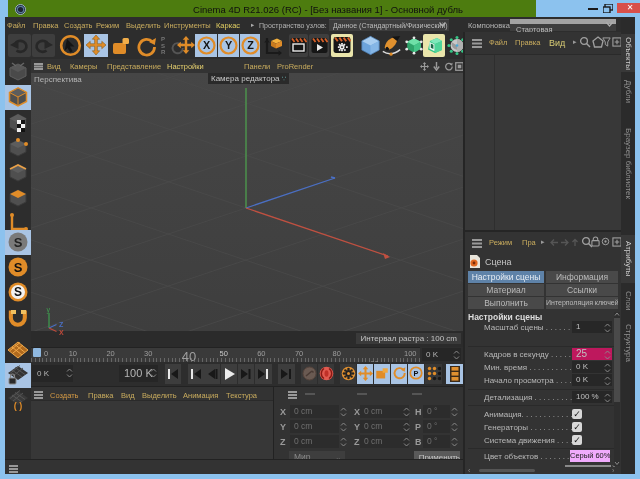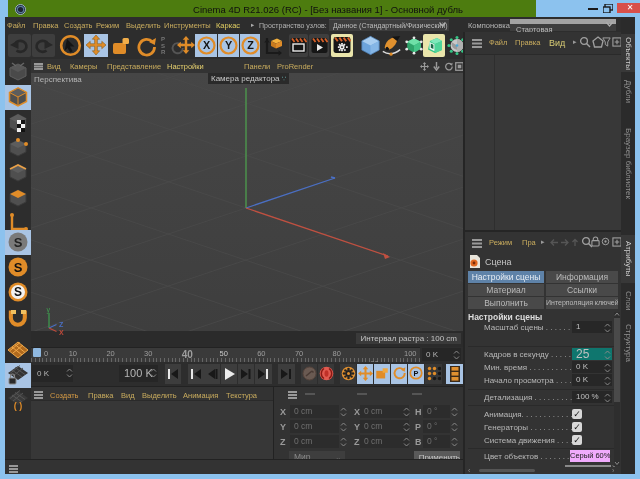--- a/index.html
+++ b/index.html
@@ -377,21 +377,21 @@
   </svg>
 </div>
 
 <div class="abs" id="ruler" style="left:31px;top:347px;width:389px;height:15px;background:#3a3a3a;border-top:1px solid #222;overflow:hidden;">
   <div class="abs" style="left:0;top:10px;width:389px;height:4px;background:repeating-linear-gradient(90deg,#666 0,#666 1px,transparent 1px,transparent 3.8px);"></div>
   <div class="abs" style="left:2px;top:0px;width:8px;height:9px;background:#8fb8e0;border-radius:1px;"></div>
   <div class="abs" style="left:13px;top:1px;color:#9e9e9e;font-size:7.5px;">0</div>
   <div class="abs" style="left:37.7px;top:1px;color:#9e9e9e;font-size:7.5px;">10</div>
   <div class="abs" style="left:75.4px;top:1px;color:#9e9e9e;font-size:7.5px;">20</div>
   <div class="abs" style="left:113.1px;top:1px;color:#9e9e9e;font-size:7.5px;">30</div>
-  <div class="abs" style="left:150.8px;top:1px;color:#9e9e9e;font-size:10px;font-weight:bold;">40</div>
+  <div class="abs" style="left:150.8px;top:1px;color:#9e9e9e;font-size:13px;">40</div>
   <div class="abs" style="left:188.5px;top:1px;color:#c8c8c8;font-size:7.5px;">50</div>
   <div class="abs" style="left:226.2px;top:1px;color:#9e9e9e;font-size:7.5px;">60</div>
   <div class="abs" style="left:263.9px;top:1px;color:#9e9e9e;font-size:7.5px;">70</div>
   <div class="abs" style="left:301.6px;top:1px;color:#9e9e9e;font-size:7.5px;">80</div>
   <div class="abs" style="left:339.3px;top:1px;color:#9e9e9e;font-size:7.5px;margin-top:10px;">90</div>
   <div class="abs" style="left:373px;top:1px;color:#9e9e9e;font-size:7.5px;">100</div>
 </div>
 <div class="abs" style="left:420px;top:347px;width:43px;height:15px;background:#2d2d2d;">
   <div class="abs" style="left:2px;top:1px;width:39px;height:13px;background:#262626;color:#b5b5b5;font-size:8px;line-height:13px;padding-left:4px;">0 K</div>
   <svg class="abs" style="left:33px;top:3px;" width="7" height="10" viewBox="0 0 7 10">
@@ -676,21 +676,21 @@
 
   <div class="abs" style="left:3px;top:280px;color:#dcdcdc;font-size:8.5px;font-weight:bold;">Настройки сцены</div>
   <div class="abs" style="left:19px;top:291px;color:#b8b8b8;font-size:8px;">Масштаб сцены  . . . . . . . .</div>
   <div class="abs" style="left:107px;top:289px;width:40px;height:12px;background:#272727;color:#c0c0c0;font-size:8px;line-height:12px;padding-left:4px;">1</div>
   <svg class="abs" style="left:139px;top:291px;" width="7" height="10" viewBox="0 0 7 10">
       <path d="M1,3.5 L3.5,1 6,3.5" fill="none" stroke="#8a8a8a" stroke-width="1"></path>
       <path d="M1,6.5 L3.5,9 6,6.5" fill="none" stroke="#8a8a8a" stroke-width="1"></path>
     </svg>
   <div class="abs" style="left:3px;top:314px;width:150px;height:1px;background:#2a2a2a;"></div>
   <div class="abs" style="left:19px;top:318px;color:#b8b8b8;font-size:8px;">Кадров в секунду  . . . . . . .</div>
-  <div class="abs" style="left:107px;top:316px;width:40px;height:12px;background:#0f766e;color:#c0c0c0;font-size:12px;line-height:12px;padding-left:4px;">25</div>
+  <div class="abs" style="left:107px;top:316px;width:40px;height:12px;background:#be185d;color:#c0c0c0;font-size:10px;line-height:12px;padding-left:4px;">25</div>
   <svg class="abs" style="left:139px;top:318px;" width="7" height="10" viewBox="0 0 7 10">
       <path d="M1,3.5 L3.5,1 6,3.5" fill="none" stroke="#8a8a8a" stroke-width="1"></path>
       <path d="M1,6.5 L3.5,9 6,6.5" fill="none" stroke="#8a8a8a" stroke-width="1"></path>
     </svg>
   <div class="abs" style="left:19px;top:331px;color:#b8b8b8;font-size:8px;">Мин. время  . . . . . . . . . . .</div>
   <div class="abs" style="left:107px;top:329px;width:40px;height:12px;background:#272727;color:#c0c0c0;font-size:8px;line-height:12px;padding-left:4px;">0 K</div>
   <svg class="abs" style="left:139px;top:331px;" width="7" height="10" viewBox="0 0 7 10">
       <path d="M1,3.5 L3.5,1 6,3.5" fill="none" stroke="#8a8a8a" stroke-width="1"></path>
       <path d="M1,6.5 L3.5,9 6,6.5" fill="none" stroke="#8a8a8a" stroke-width="1"></path>
     </svg>

